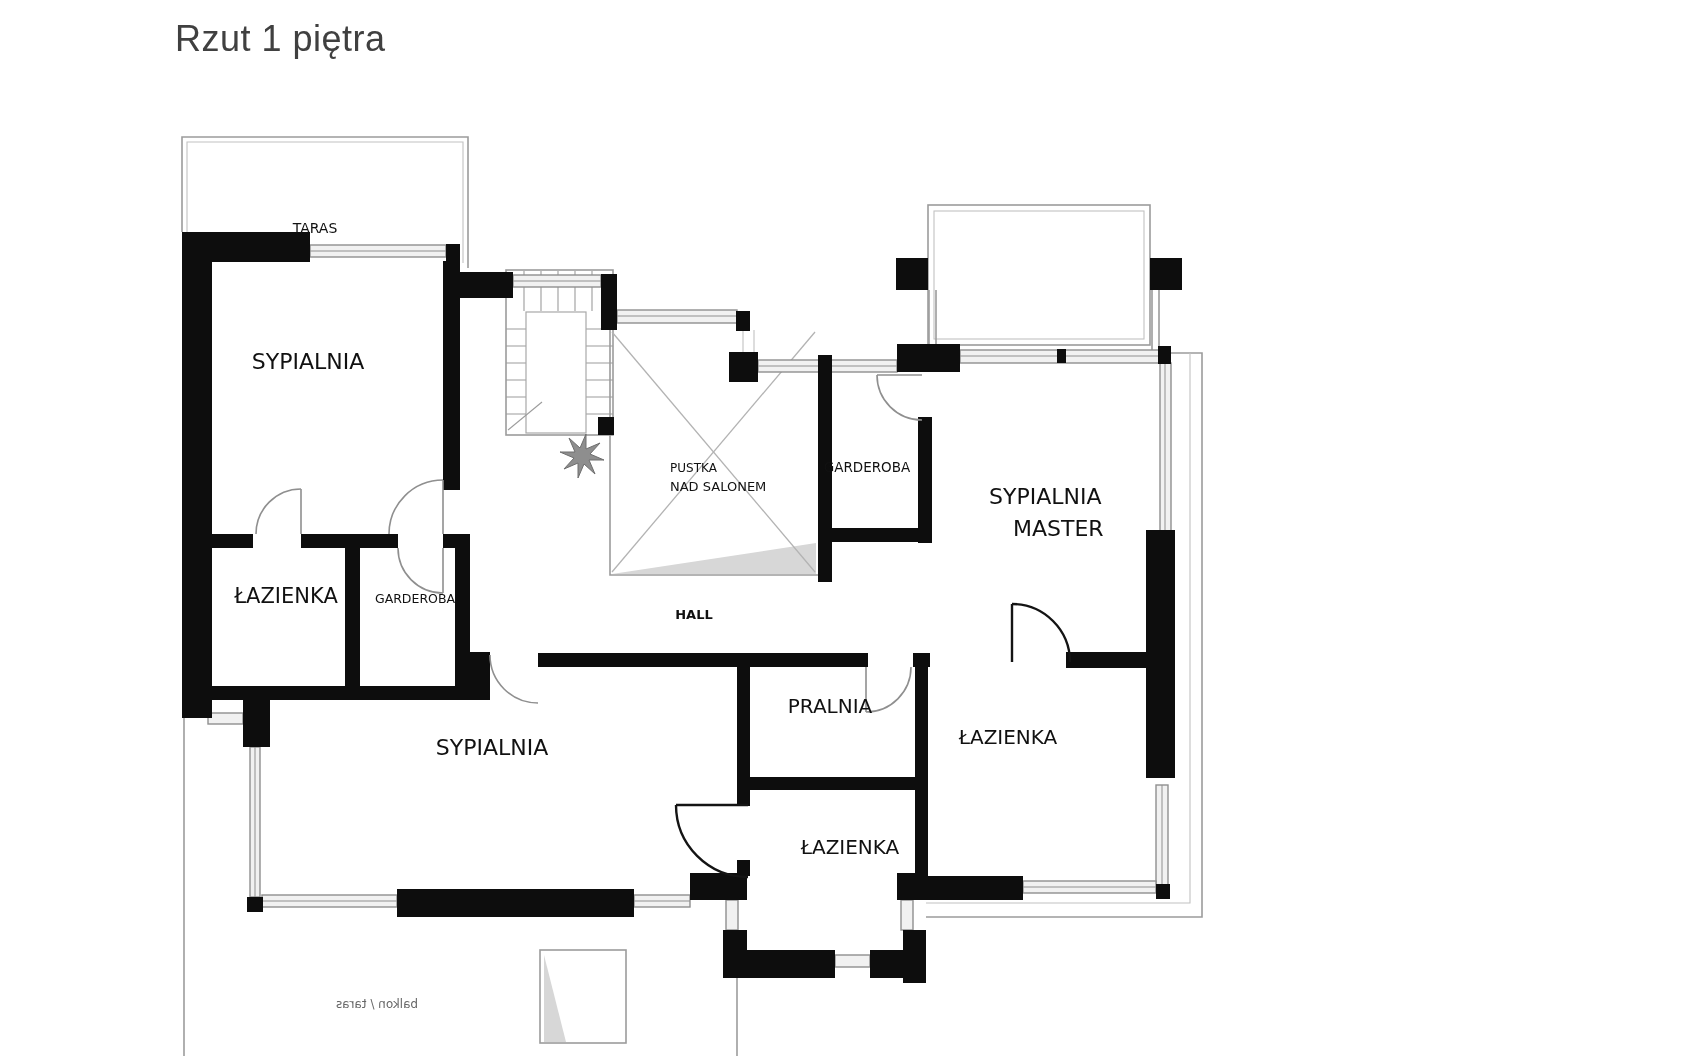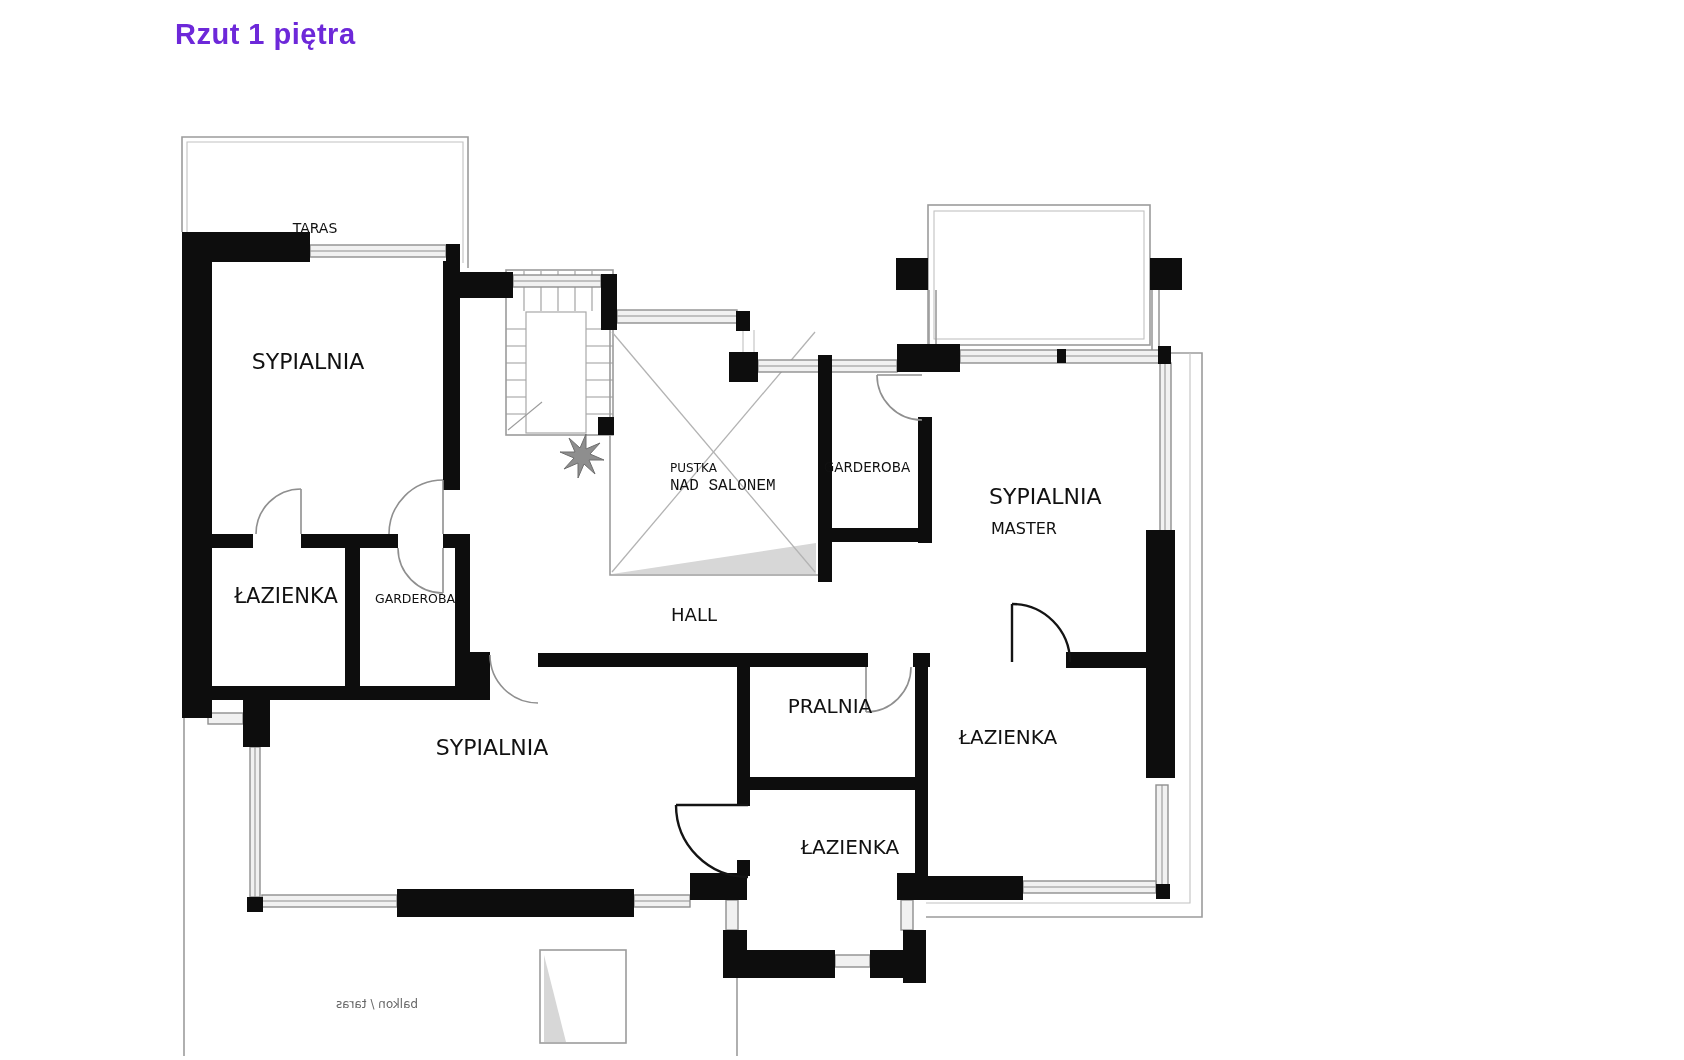--- a/index.html
+++ b/index.html
@@ -1,33 +1,33 @@
 <!DOCTYPE html>
 <html><head>
 <meta charset="utf-8">
 <style>
   html,body{margin:0;padding:0;background:#ffffff;}
   #page{position:relative;width:1684px;height:1060px;background:#fff;overflow:hidden;
         font-family:"DejaVu Sans", sans-serif;}
   #page-title{position:absolute;left:175px;top:18px;margin:0;font-family:"Liberation Sans",sans-serif;
-        font-size:29px;font-weight:700;color:#6d28d9;letter-spacing:.5px;}
+        font-size:36px;font-weight:400;color:#404040;letter-spacing:.5px;}
   #plan-svg{position:absolute;left:0;top:0;}
   .lbl{position:absolute;transform:translate(-50%,-50%);white-space:nowrap;color:#111;
        font-family:"DejaVu Sans", sans-serif;}
   .lbl-left{transform:translate(0,-50%);}
   #lbl-taras{left:315px;top:184px;font-size:14px;margin-top:44px;}
   #lbl-bedroom-top{left:308px;top:361px;font-size:22px;}
   #lbl-void-1{left:670px;top:468px;font-size:12px;}
-  #lbl-void-2{left:670px;top:486px;font-size:16px;font-family:Liberation Mono, monospace;}
+  #lbl-void-2{left:670px;top:486px;font-size:13px;}
   #lbl-wardrobe-mid{left:867px;top:467px;font-size:13.5px;}
   #lbl-master-1{left:989px;top:496px;font-size:22px;}
-  #lbl-master-2{left:991px;top:528px;font-size:16px;}
+  #lbl-master-2{left:1013px;top:528px;font-size:22px;}
   #lbl-bathroom-left{left:286px;top:596px;font-size:21px;}
   #lbl-wardrobe-left{left:415px;top:598px;font-size:12.5px;}
-  #lbl-hall{left:694px;top:614px;font-size:18px;}
+  #lbl-hall{left:694px;top:614px;font-size:13px;font-weight:bold;}
   #lbl-laundry{left:830px;top:706px;font-size:20px;}
   #lbl-bathroom-right{left:1008px;top:737px;font-size:20px;}
   #lbl-bedroom-bottom{left:492px;top:747px;font-size:22px;}
   #lbl-bathroom-bottom{left:850px;top:847px;font-size:20px;}
   #lbl-balcony{left:377px;top:1004px;font-size:12px;color:#4c4c4c;opacity:.85;
        transform:translate(-50%,-50%) scaleX(-1);filter:blur(.3px);}
   .wall{fill:#0d0d0d;stroke:none;}
   .win{fill:#f1f1f1;stroke:#8f8f8f;stroke-width:1.4;}
   .winline{stroke:#8f8f8f;stroke-width:1;}
   .thin{stroke:#9c9c9c;stroke-width:1.6;fill:none;}

